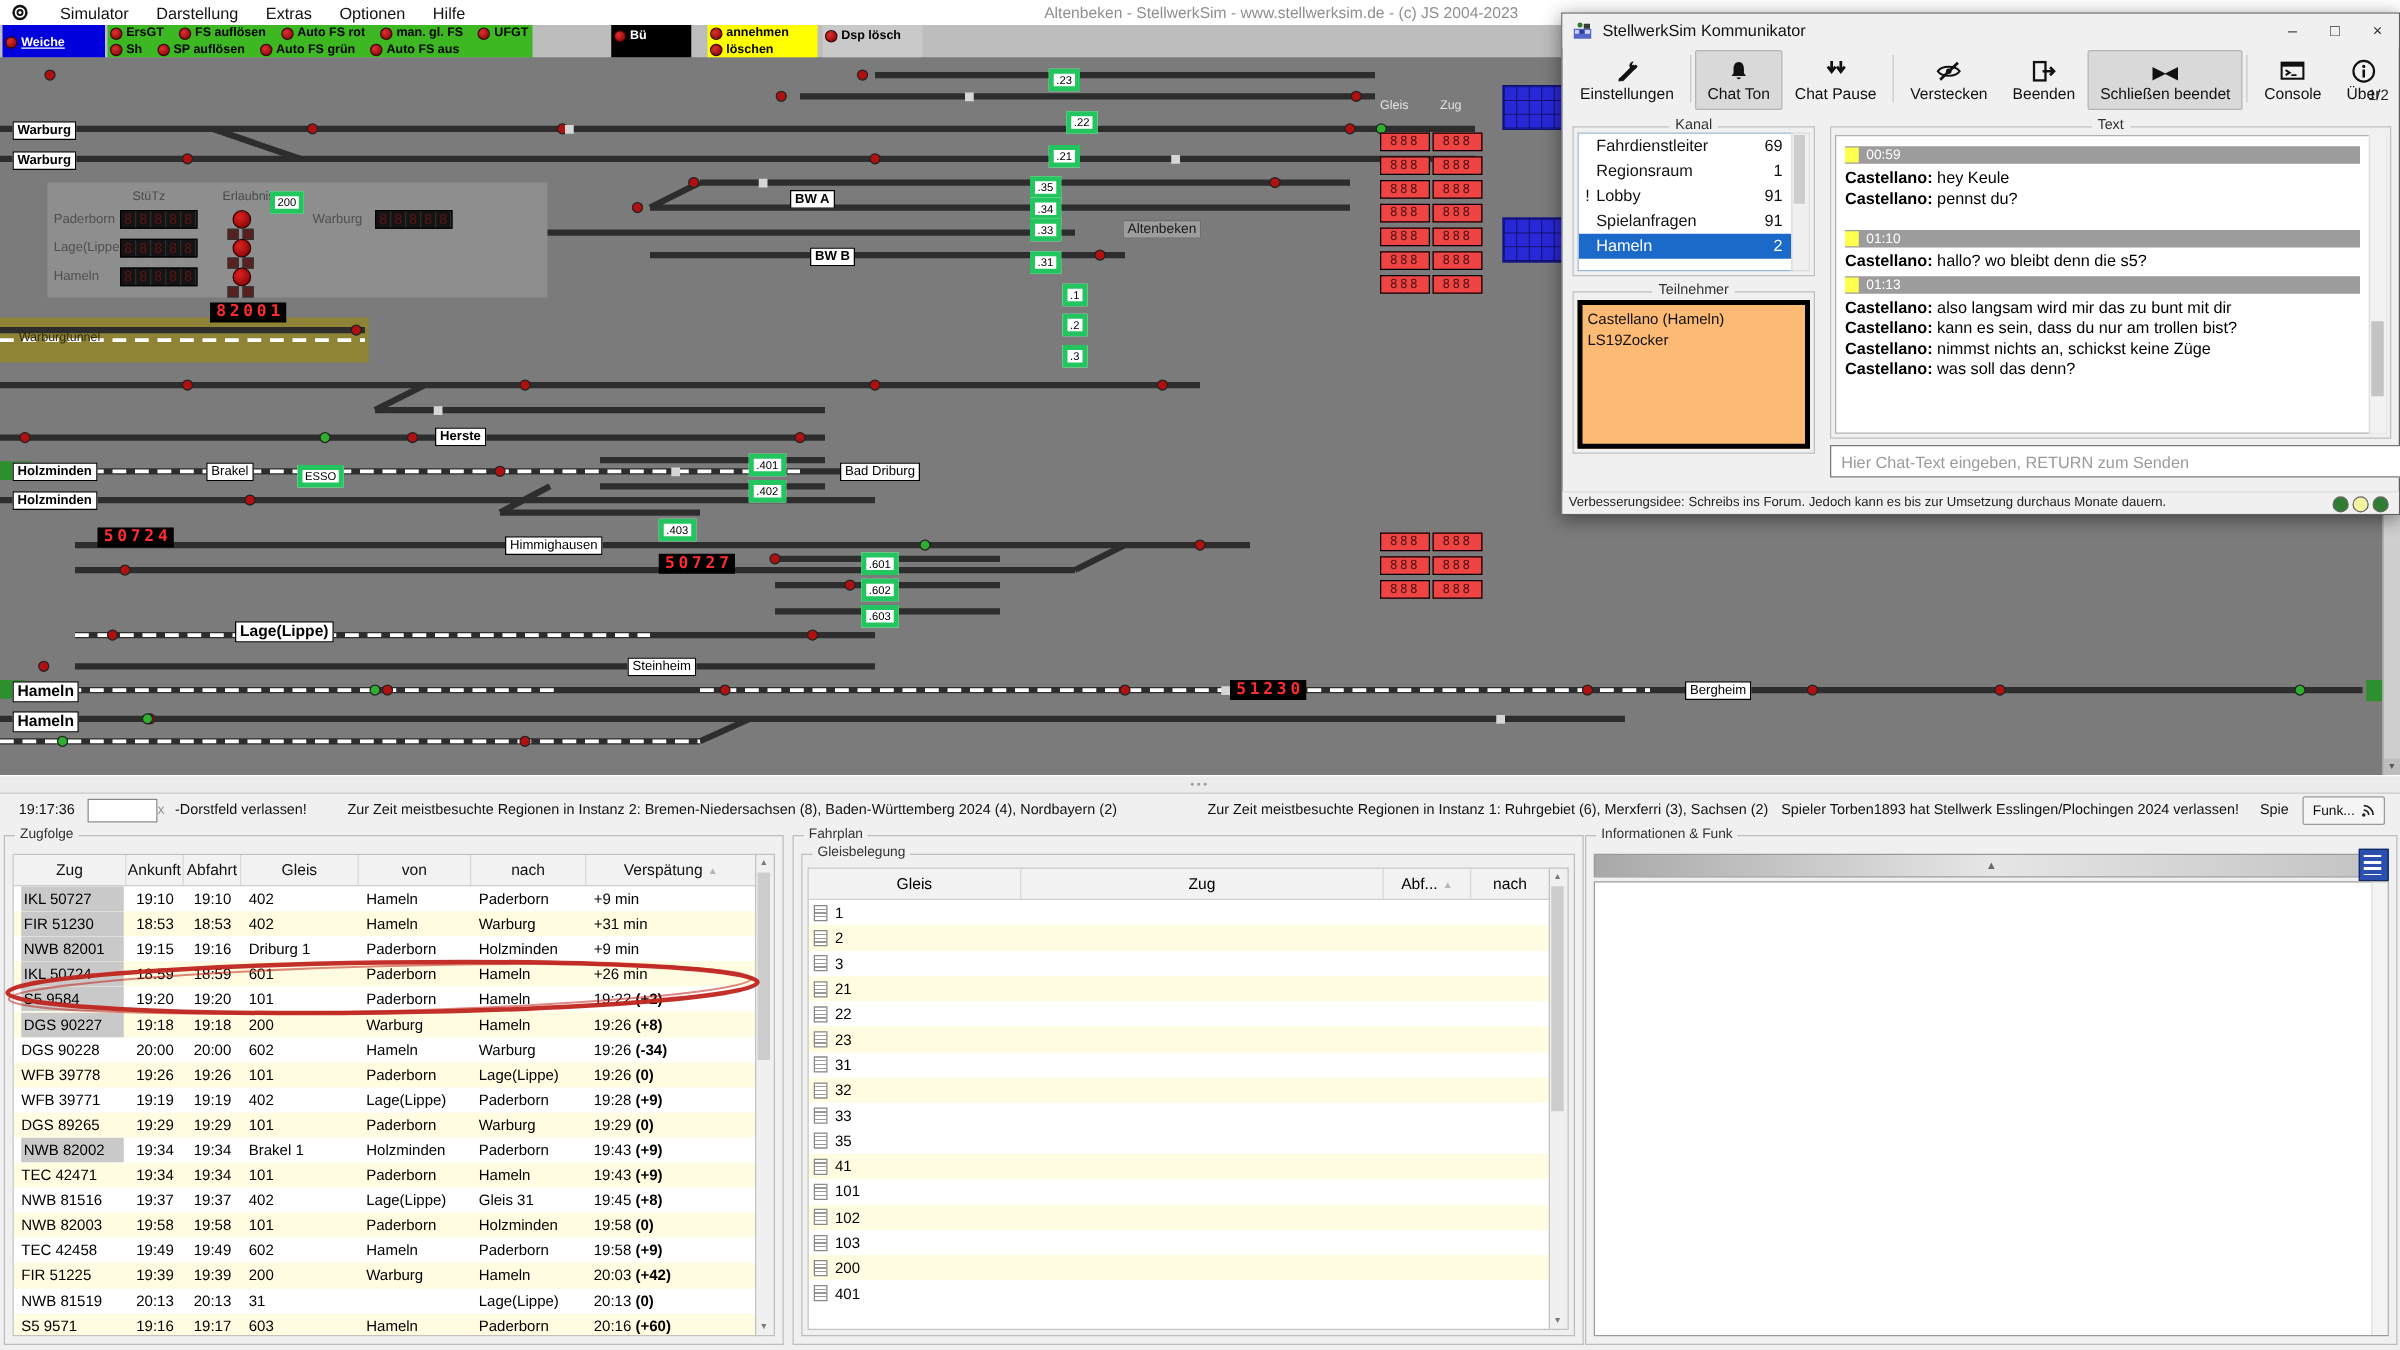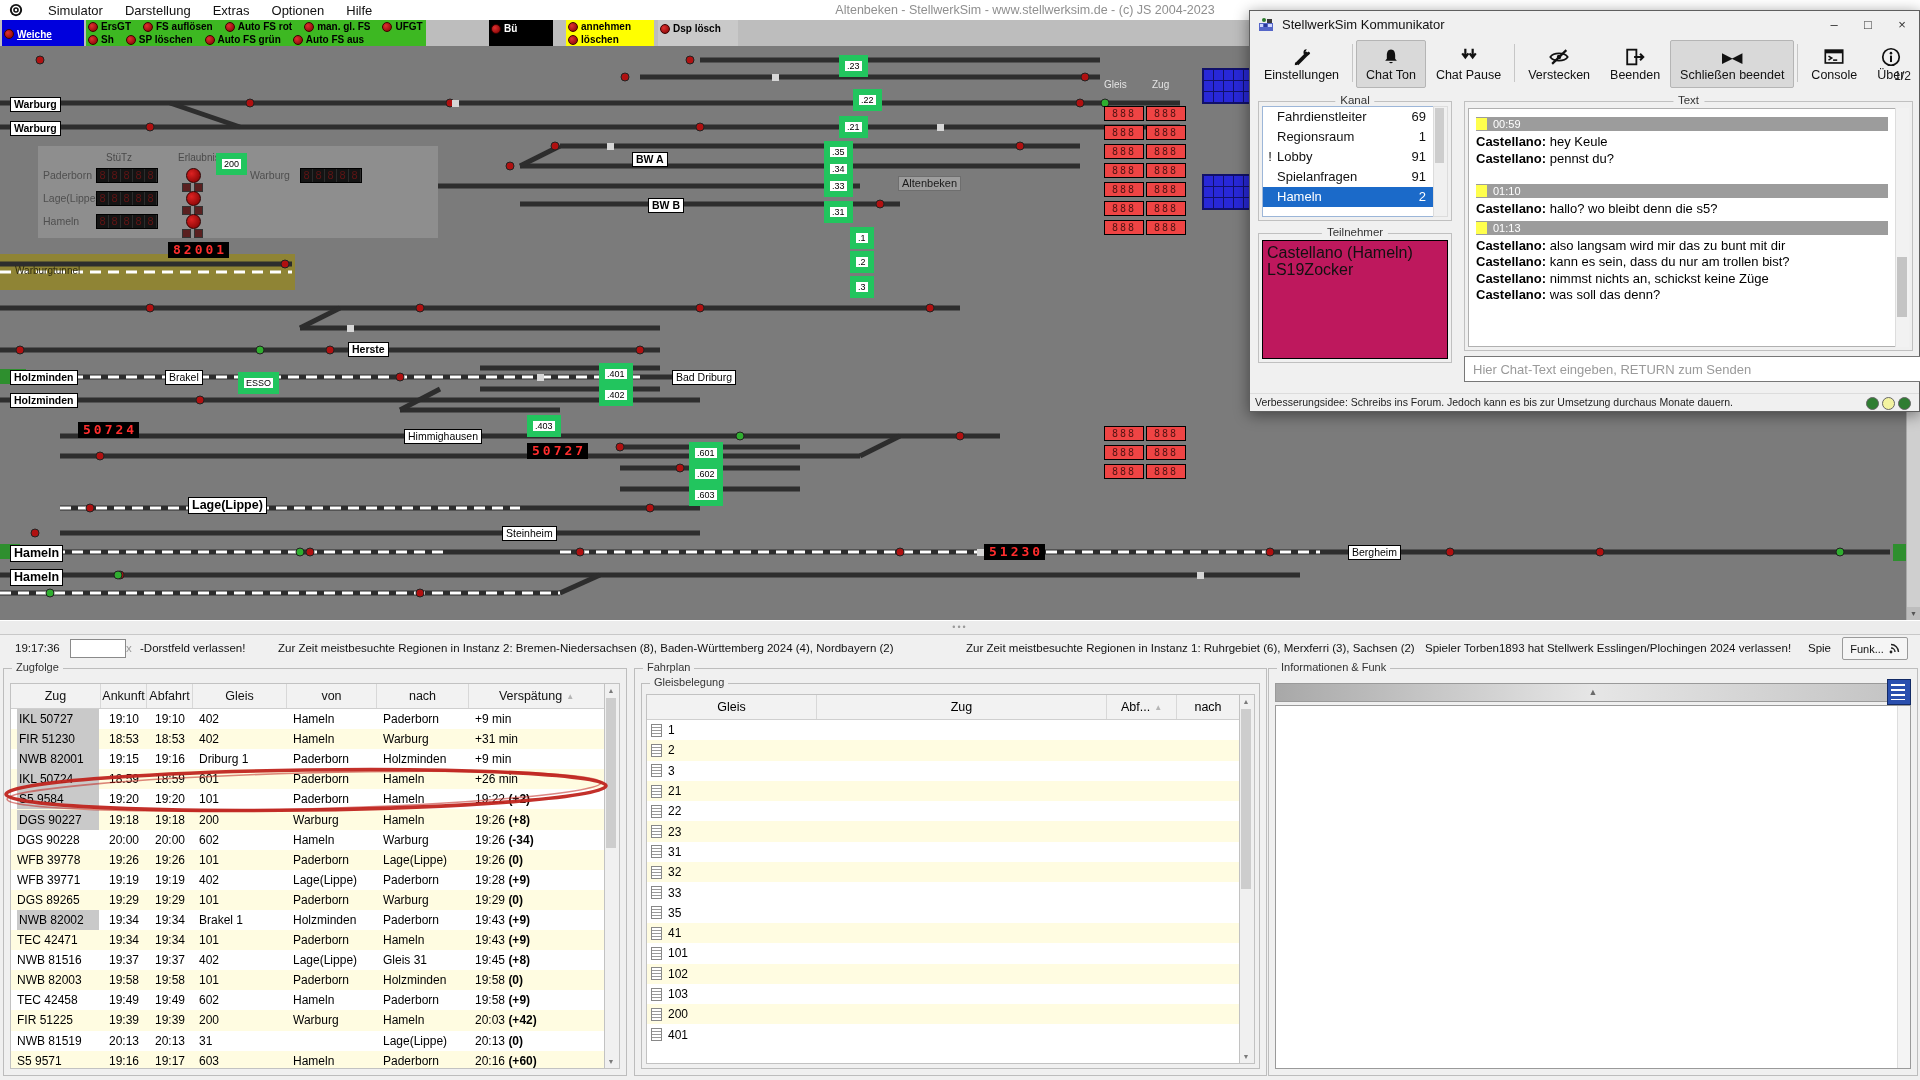--- a/index.html
+++ b/index.html
@@ -29,21 +29,21 @@
   .tb-gray{background:#c9c9c9;color:#000;}
 
   
   #diagram{left:0;top:46px;width:1920px;height:574px;background:#7b7b7b;}
   .st{position:absolute;background:#fff;border:1px solid #000;color:#000;font-size:10.5px;font-weight:bold;
       padding:0 3px;line-height:13px;white-space:nowrap;z-index:3;}
   .st.big{font-size:12.5px;line-height:15px;}
   .st.plain{font-weight:normal;}
   .st.gray{background:#9d9d9d;border-color:#6e6e6e;color:#1a1a1a;font-weight:normal;font-size:11px;}
   .st.olive{background:transparent;border:none;color:#2e2a10;font-weight:normal;font-size:10px;}
-  .numtag{position:absolute;background:#fff;border:6px solid #22c55e;color:#000;font-size:9px;
+  .numtag{position:absolute;background:#fff;border:4px solid #22c55e;color:#000;font-size:9px;
           padding:0 2px;line-height:10px;white-space:nowrap;z-index:3;}
   .led-display{position:absolute;background:#000;color:#ff2d2d;font-family:"DejaVu Sans Mono",monospace;
                font-weight:bold;font-size:13px;letter-spacing:3px;padding:1px 2px 1px 5px;line-height:14px;z-index:4;}
   #mini-panel{position:absolute;left:38px;top:100px;width:400px;height:92px;background:#8e8e8e;z-index:2;}
   .mp-head{position:absolute;color:#4a4a4a;font-size:10px;}
   .mp-row-label{position:absolute;color:#4f4f4f;font-size:10.5px;}
   .led-box{position:absolute;background:#141414;border:1px solid #000;display:flex;z-index:2;}
   .led-box span{width:11px;height:13px;border-right:1px solid #2c2c2c;color:#5c1414;
                 font-family:"DejaVu Sans Mono",monospace;font-size:11px;line-height:13px;text-align:center;}
   .erl{position:absolute;width:13px;height:13px;border-radius:50%;
@@ -134,22 +134,22 @@
   #chat-page{position:absolute;right:8px;top:58px;font-size:12px;color:#222;}
   .fieldset{position:absolute;border:1px solid #c0c0c0;}
   .fieldset > .flab{position:absolute;top:-8px;left:50%;transform:translateX(-50%);background:#f0f0f0;
                     padding:0 5px;font-size:11.5px;color:#333;white-space:nowrap;}
   #kanal-list{position:absolute;left:3px;top:4px;right:16px;bottom:3px;background:#fff;border:1px solid #9cb6d8;overflow:hidden;}
   #kanal-scroll{position:absolute;top:4px;right:3px;bottom:3px;width:13px;background:#f0f0f0;border:1px solid #dcdcdc;}
   .chan-row{display:grid;grid-template-columns:14px 1fr 30px;height:20px;line-height:20px;font-size:13px;color:#111;}
   .chan-row .cnt{text-align:right;padding-right:8px;}
   .chan-row .mk{text-align:center;}
   .chan-row.sel{background:#1b6ac9;color:#fff;}
-  #teil-list{position:absolute;left:3px;top:6px;right:3px;bottom:3px;background:#be185d;border:1px solid #000000;
-             font-size:16px;color:#111;padding:3px 4px;}
+  #teil-list{position:absolute;left:3px;top:6px;right:3px;bottom:3px;background:#fdba74;border:4px solid #000000;
+             font-size:12px;color:#111;padding:3px 4px;}
   #text-area{position:absolute;left:3px;top:6px;right:3px;bottom:3px;background:#fff;border:1px solid #b0b0b0;
              padding:5px 20px 5px 7px;overflow:hidden;font-size:13px;color:#000;}
   #text-scroll{position:absolute;top:6px;right:3px;bottom:3px;width:13px;background:#f2f2f2;border-left:1px solid #ddd;}
   #text-scroll .thumb{position:absolute;left:1px;bottom:30px;width:10px;height:60px;background:#c4c4c4;}
   .time-bar{background:#9c9c9c;color:#fff;font-size:11px;height:14px;line-height:14px;margin:3px 0 3px 0;
             display:flex;align-items:center;}
   .time-bar .ysq{width:11px;height:12px;background:#ffff4d;margin-right:6px;flex:0 0 auto;}
   .msg-line{line-height:16.5px;white-space:nowrap;}
   .msg-line b{font-weight:bold;}
   .msg-gap{height:14px;}
@@ -213,21 +213,21 @@
             <span>UFGT</span>
           </div>
         </div>
         <div class="tb-row">
           <div class="tb-btn">
             <span class="led"></span>
             <span>Sh</span>
           </div>
           <div class="tb-btn">
             <span class="led"></span>
-            <span>SP löschen</span>
+            <span>SP auflösen</span>
           </div>
           <div class="tb-btn">
             <span class="led"></span>
             <span>Auto FS grün</span>
           </div>
           <div class="tb-btn">
             <span class="led"></span>
             <span>Auto FS aus</span>
           </div>
         </div>

